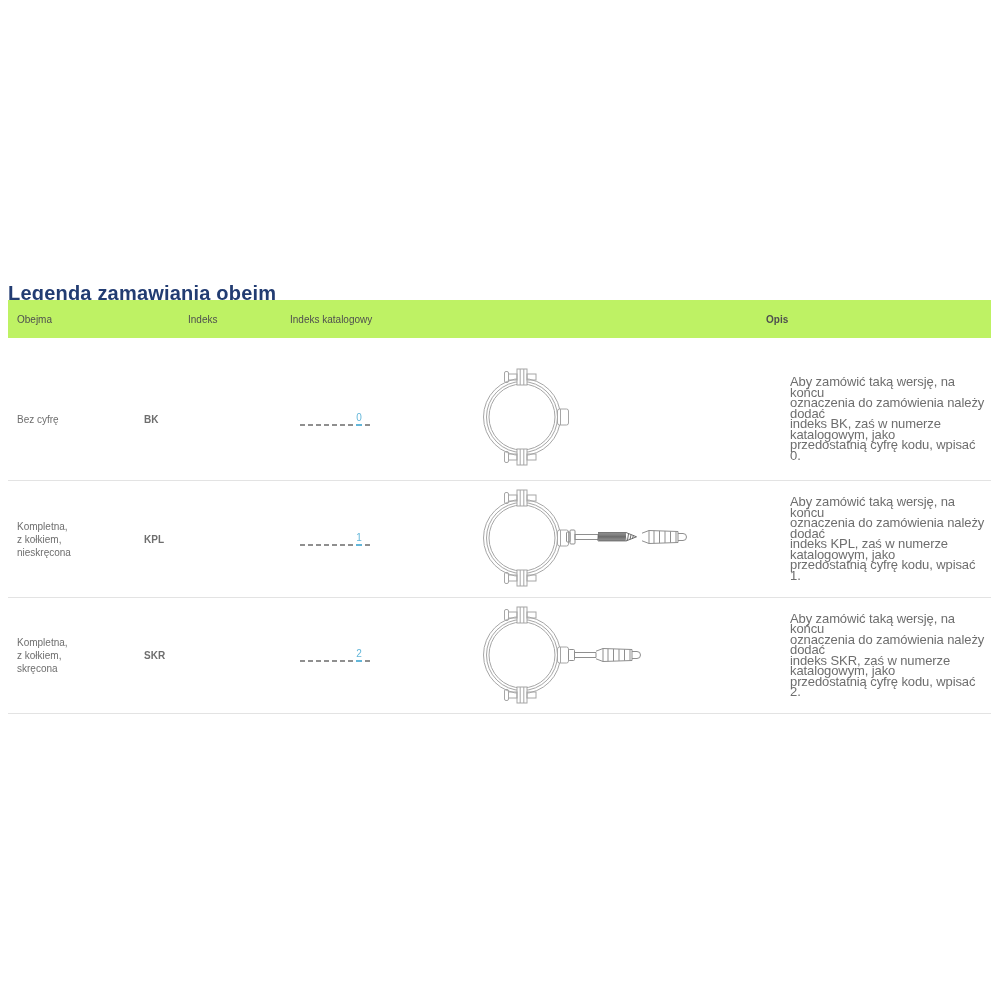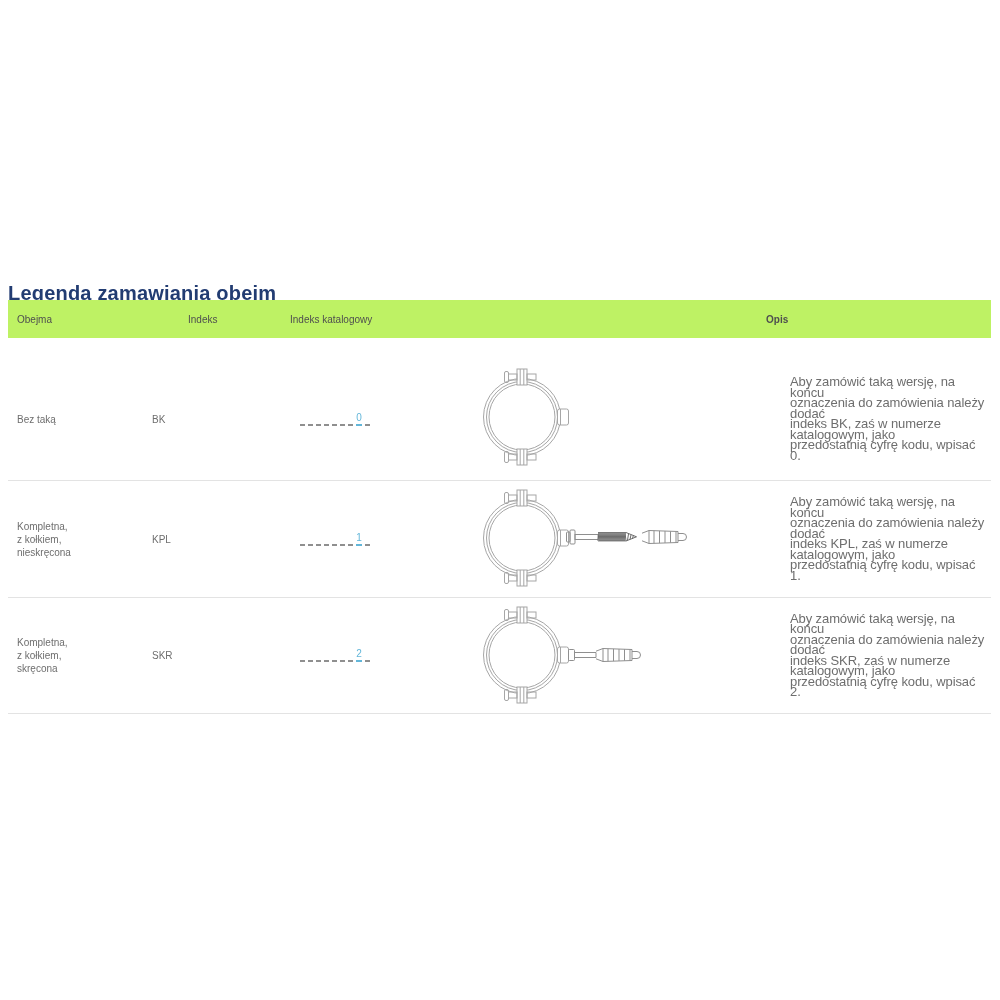--- a/index.html
+++ b/index.html
@@ -28,21 +28,21 @@
   .row { position:absolute; left:8px; width:984px; border-bottom:1px solid #e3e3e3; }
   .row1 { top:358px; height:123px; }
   .row2 { top:481px; height:117px; }
   .row3 { top:598px; height:116px; }
 
   .cell {
     position:absolute; top:0; height:100%; display:flex; align-items:center;
     font-size:10px; color:#6e6e6e;
   }
   .cell-obejma { left:9px; white-space:pre-line; line-height:13px; }
-  .cell-indeks { left:144px; }
+  .cell-indeks { left:136px;font-weight:bold; }
   .cell-catnum { left:292px; }
   .cell-opis   { left:782px; width:196px; white-space:pre-line; line-height:10.5px; font-size:13px; letter-spacing:-0.1px; }
 
   .catnum-inner { display:flex; align-items:flex-end; }
   .dashes { display:flex; align-items:flex-end; }
   .dash { width:5px; height:2px; background:#8f8f8f; margin-right:3px; }
   .dashes-after .dash:last-child { margin-right:0; }
   .digitbox { display:flex; flex-direction:column; align-items:center; margin-right:3px; }
   .digit { color:#62b6d9; font-size:10px; line-height:10px; }
   .digit-dash { width:6px; height:2px; background:#62b6d9; margin-top:1px; }
@@ -62,21 +62,21 @@
   <h1 class="title">Legenda zamawiania obejm</h1>
 
   <div class="thead">
     <span class="th th-obejma">Obejma</span>
     <span class="th th-indeks">Indeks</span>
     <span class="th th-numer">Indeks katalogowy</span>
     <span class="th th-opis">Opis</span>
   </div>
 
   <div class="row row1">
-    <div class="cell cell-obejma">Bez taką</div>
+    <div class="cell cell-obejma">Bez cyfrę</div>
     <div class="cell cell-indeks">BK</div>
     <div class="cell cell-catnum">
       <span class="catnum-inner">
         <span class="dashes dashes-before">
             <span class="dash"></span>
             <span class="dash"></span>
             <span class="dash"></span>
             <span class="dash"></span>
             <span class="dash"></span>
             <span class="dash"></span>

